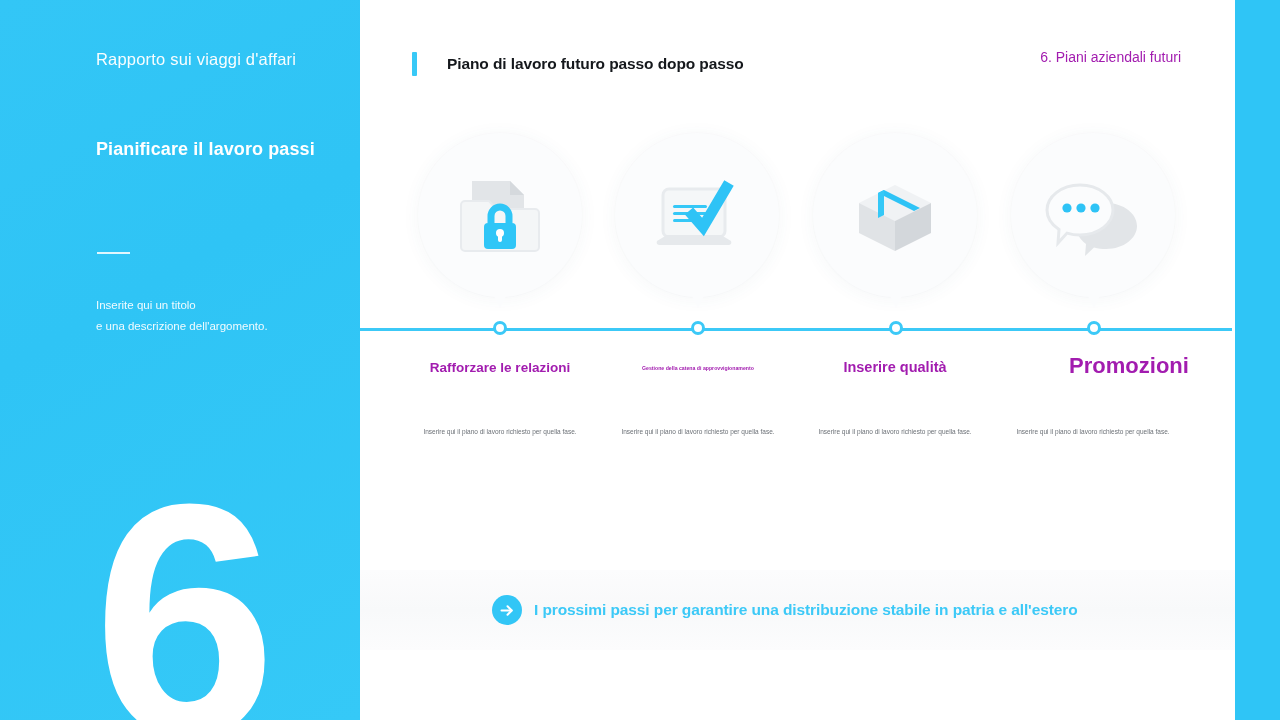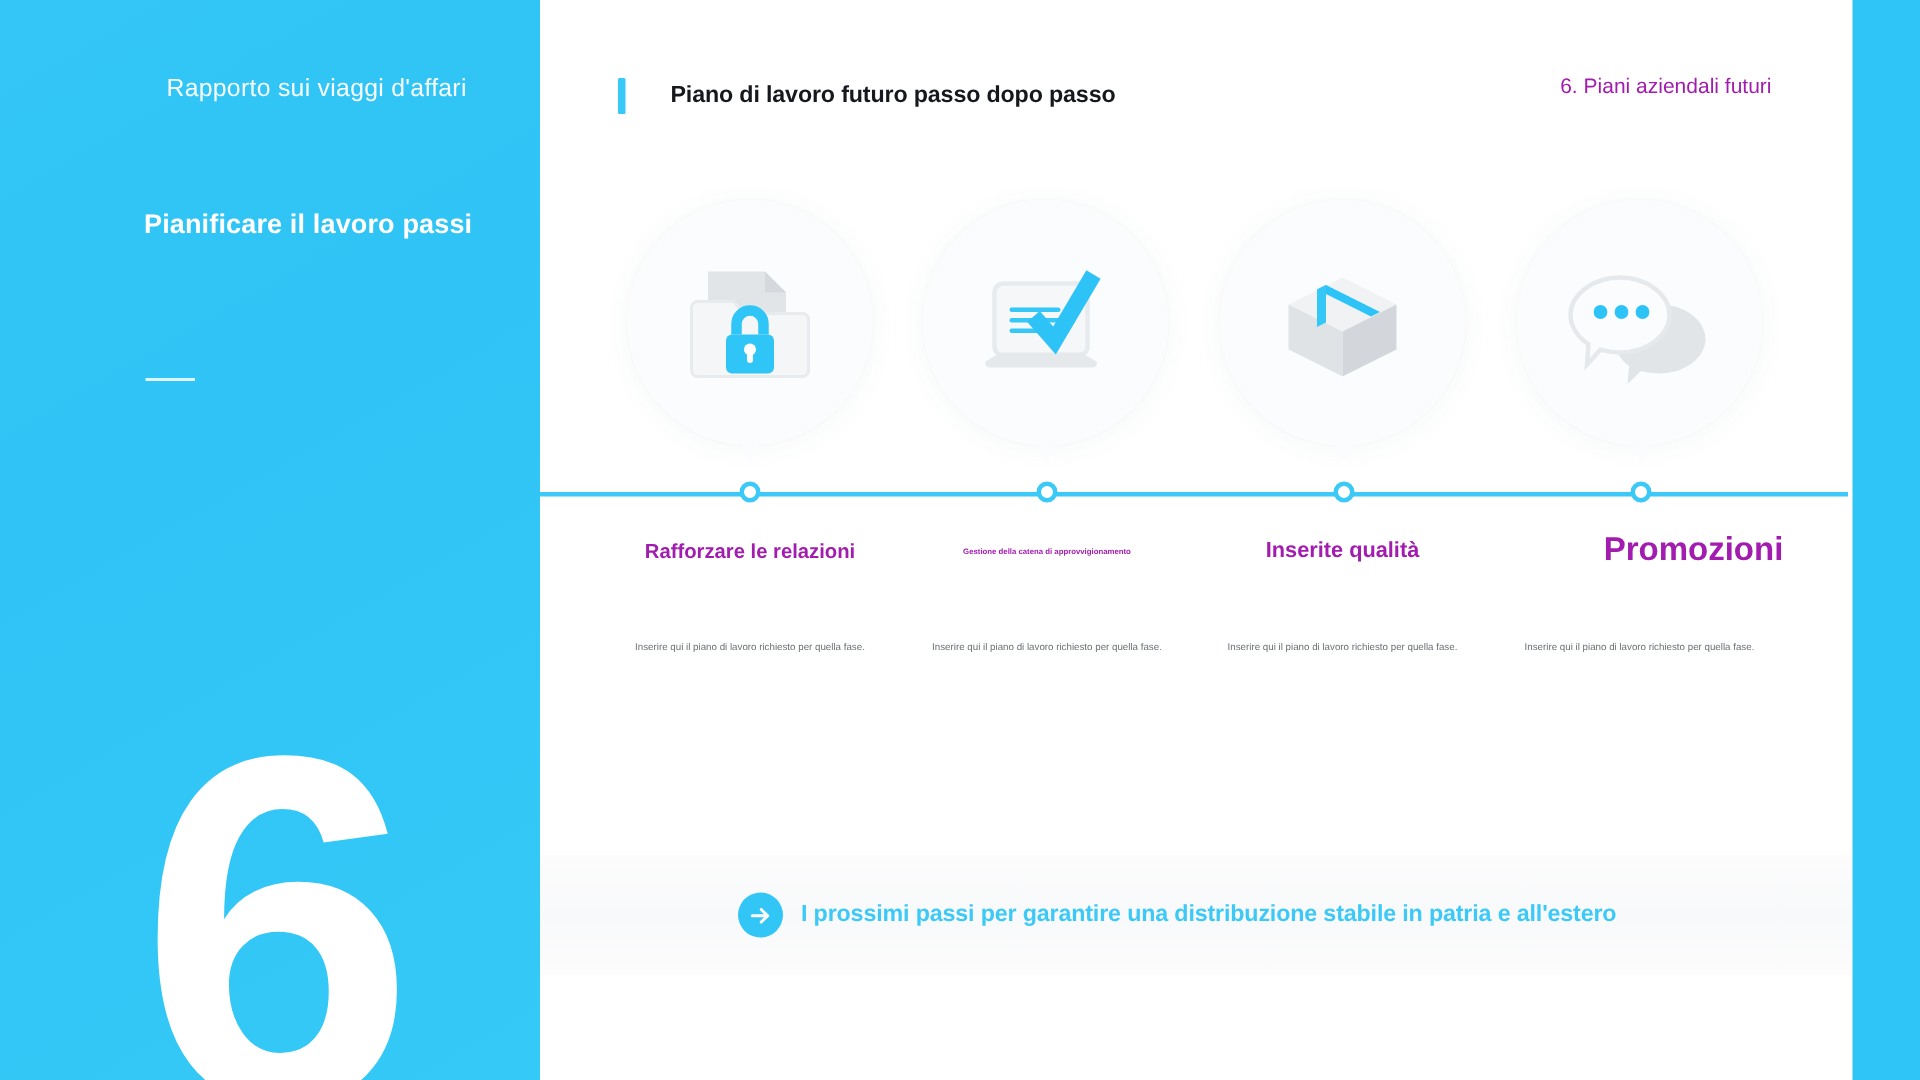--- a/index.html
+++ b/index.html
@@ -10,21 +10,21 @@
     position:relative;
   }
 
   
   #sidebar{
     position:absolute; left:0; top:0; width:360px; height:720px;
     background:linear-gradient(150deg,#33c6f6 0%,#2fc4f5 40%,#35c9f7 100%);
     overflow:hidden;
   }
   #sidebar-eyebrow{
-    position:absolute; left:111px; top:50px;
+    position:absolute; left:96px; top:50px;
     font-size:16.5px; color:#ffffff; letter-spacing:.2px;
     opacity:.97; white-space:nowrap;text-align:right;
   }
   #sidebar-title{
     position:absolute; left:96px; top:139px;
     font-size:18px; font-weight:bold; color:#ffffff;
     letter-spacing:.1px; white-space:nowrap;
   }
   #sidebar-rule{
     position:absolute; left:97px; top:252px;
@@ -127,20 +127,24 @@
     letter-spacing:-.1px; white-space:nowrap;
   }
 </style>
 </head>
 <body>
 
 <div id="sidebar">
   <div id="sidebar-eyebrow">Rapporto sui viaggi d'affari</div>
   <div id="sidebar-title">Pianificare il lavoro passi</div>
   <div id="sidebar-rule"></div>
+  <div id="sidebar-desc">
+    <div>Inserite qui un titolo</div>
+    <div>e una descrizione dell'argomento.</div>
+  </div>
   <div id="sidebar-number">6</div>
 </div>
 
 <div id="main"></div>
 
 <div id="header-accent"></div>
 <div id="header-title">Piano di lavoro futuro passo dopo passo</div>
 <div id="header-section">6. Piani aziendali futuri</div>
 
 <div class="step">
@@ -203,21 +207,21 @@
 </div>
 
 <div id="timeline"></div>
 <div class="tl-dot" style="left:493px;"></div>
 <div class="tl-dot" style="left:691px;"></div>
 <div class="tl-dot" style="left:889px;"></div>
 <div class="tl-dot" style="left:1087px;"></div>
 
 <div class="step-label" style="left:400px;top:360px;width:200px;font-size:13.5px;">Rafforzare le relazioni</div>
 <div class="step-label" style="left:598px;top:365px;width:200px;font-size:5.2px;font-weight:bold;">Gestione della catena di approvvigionamento</div>
-<div class="step-label" style="left:795px;top:359px;width:200px;font-size:14.5px;">Inserite qualità</div>
+<div class="step-label" style="left:795px;top:359px;width:200px;font-size:14.5px;">Inserire qualità</div>
 <div class="step-label" style="left:1029px;top:353px;width:200px;font-size:22px;">Promozioni</div>
 
 <div class="step-desc" style="left:400px;top:427px;width:200px;">Inserire qui il piano di lavoro richiesto per quella fase.</div>
 <div class="step-desc" style="left:598px;top:427px;width:200px;">Inserire qui il piano di lavoro richiesto per quella fase.</div>
 <div class="step-desc" style="left:795px;top:427px;width:200px;">Inserire qui il piano di lavoro richiesto per quella fase.</div>
 <div class="step-desc" style="left:993px;top:427px;width:200px;">Inserire qui il piano di lavoro richiesto per quella fase.</div>
 
 <div id="banner"></div>
 <div id="banner-inner">
   <div id="banner-icon">

